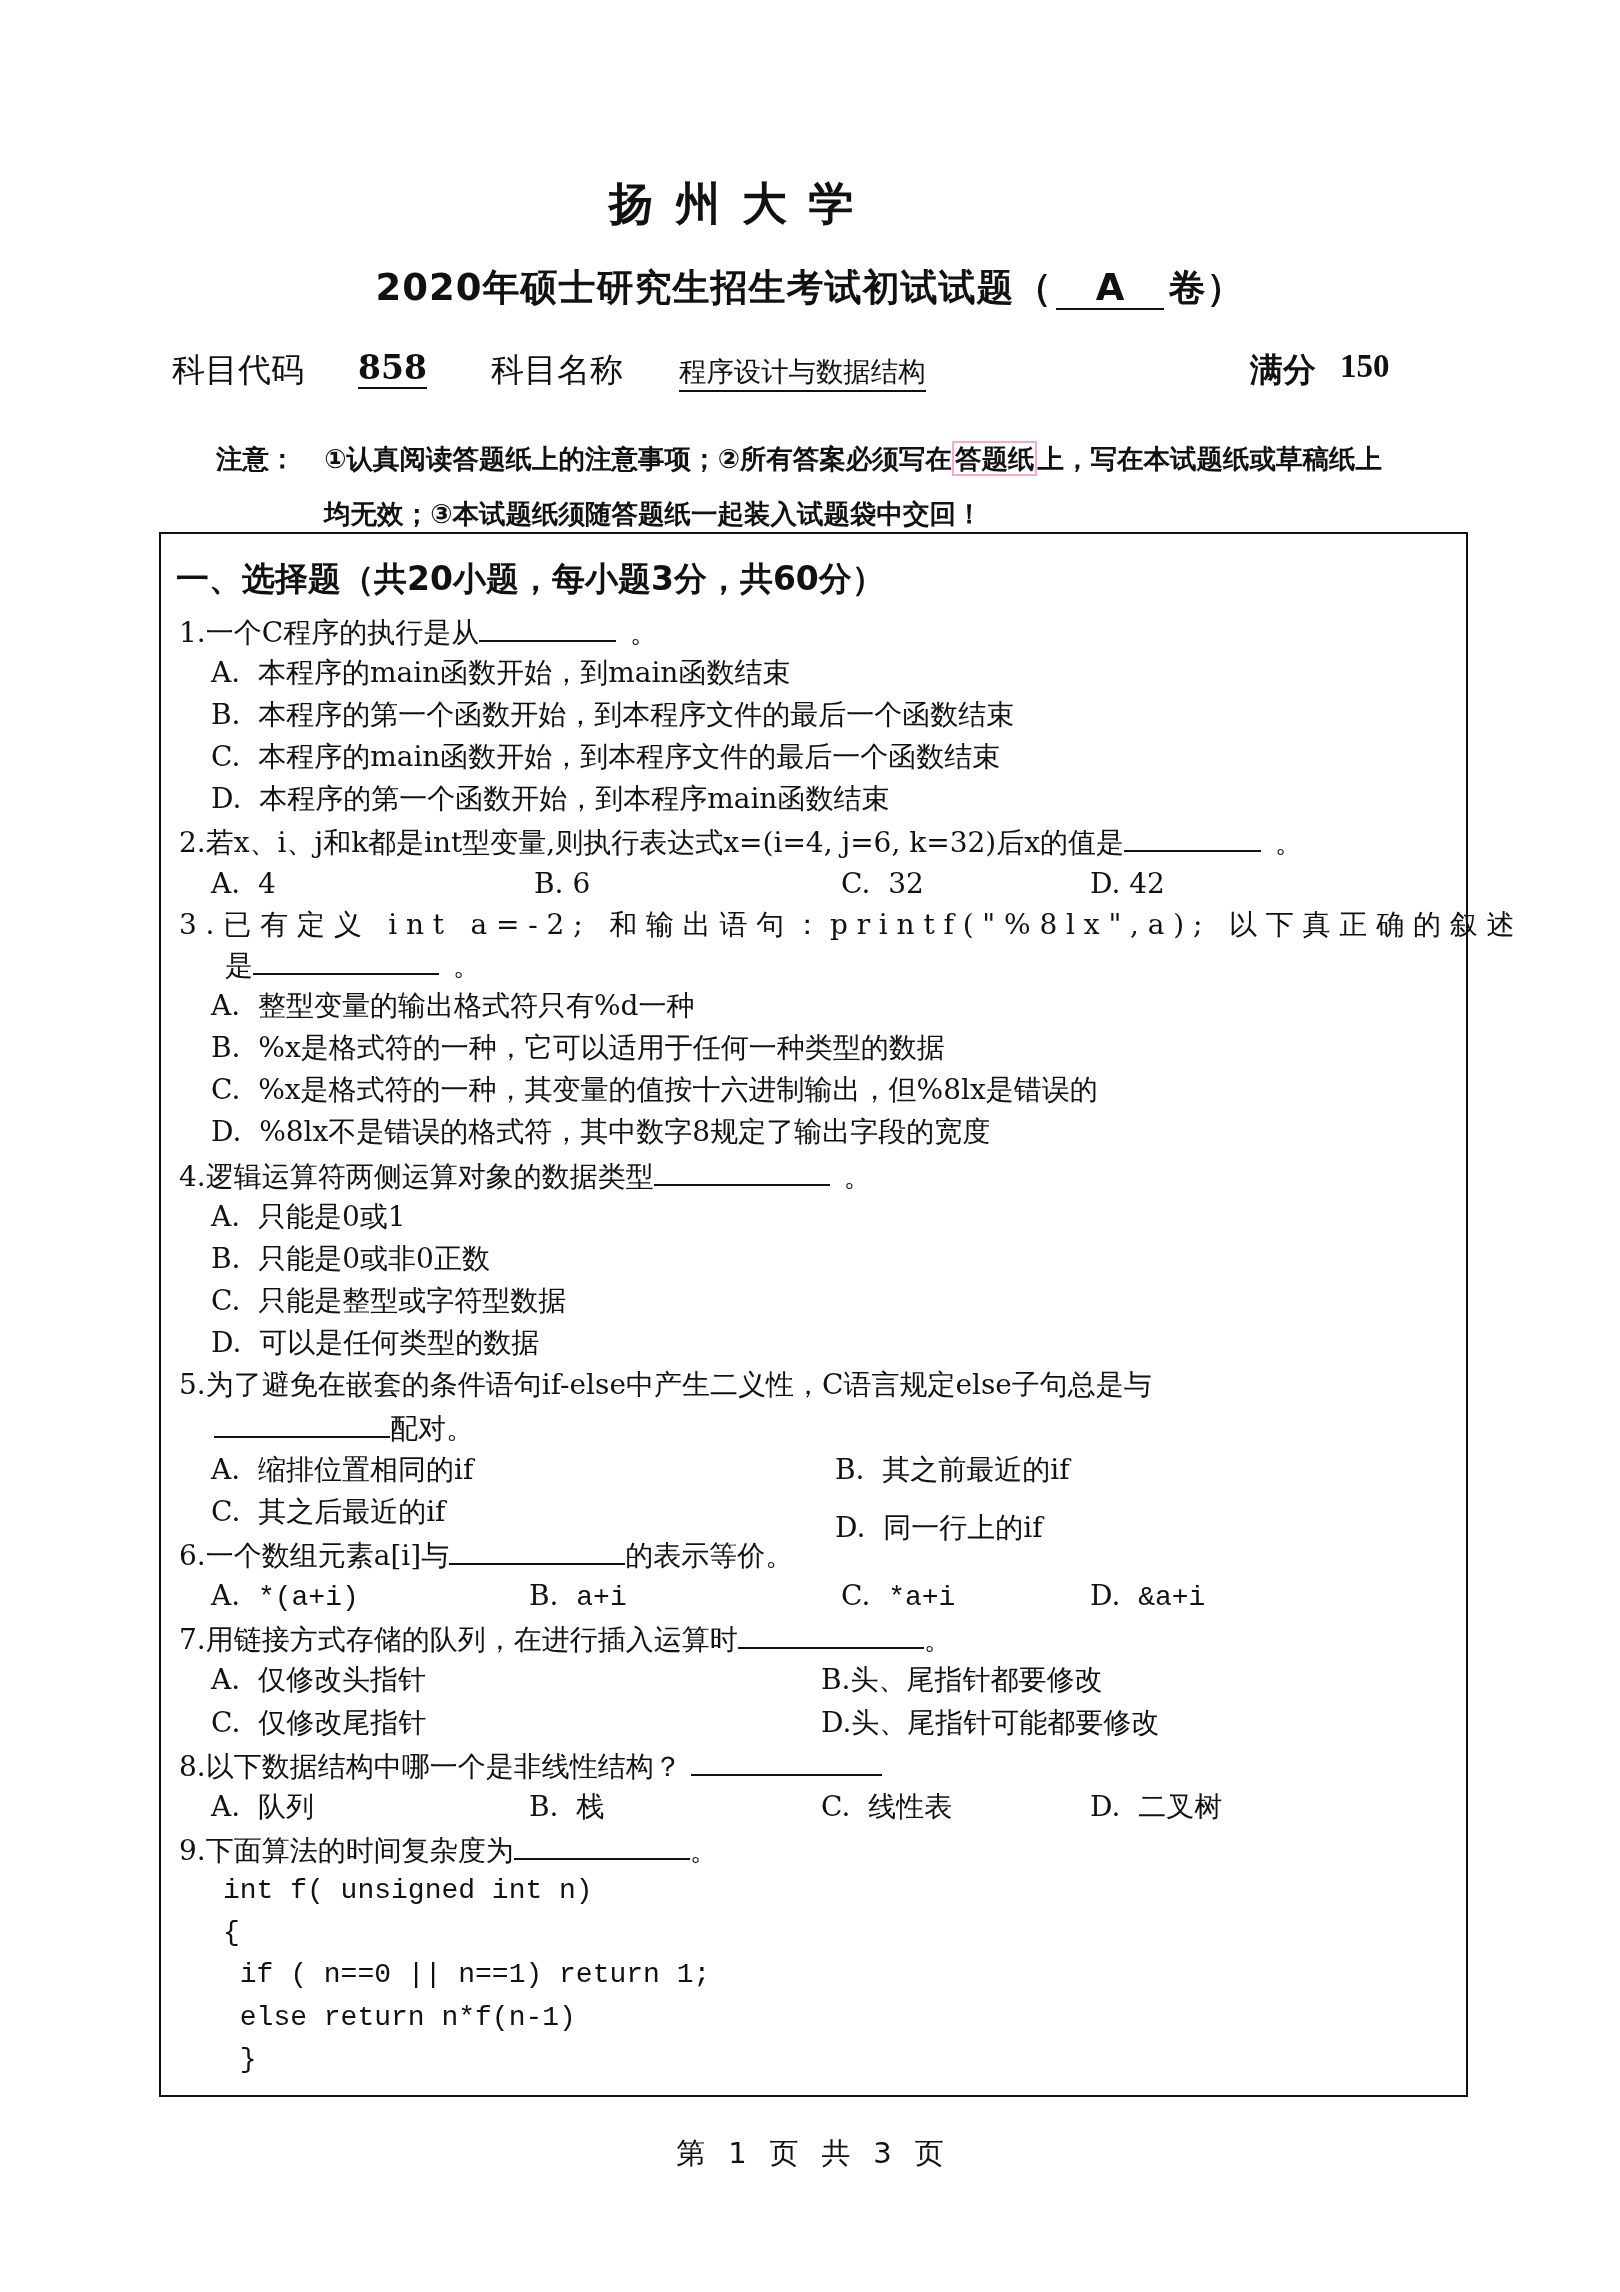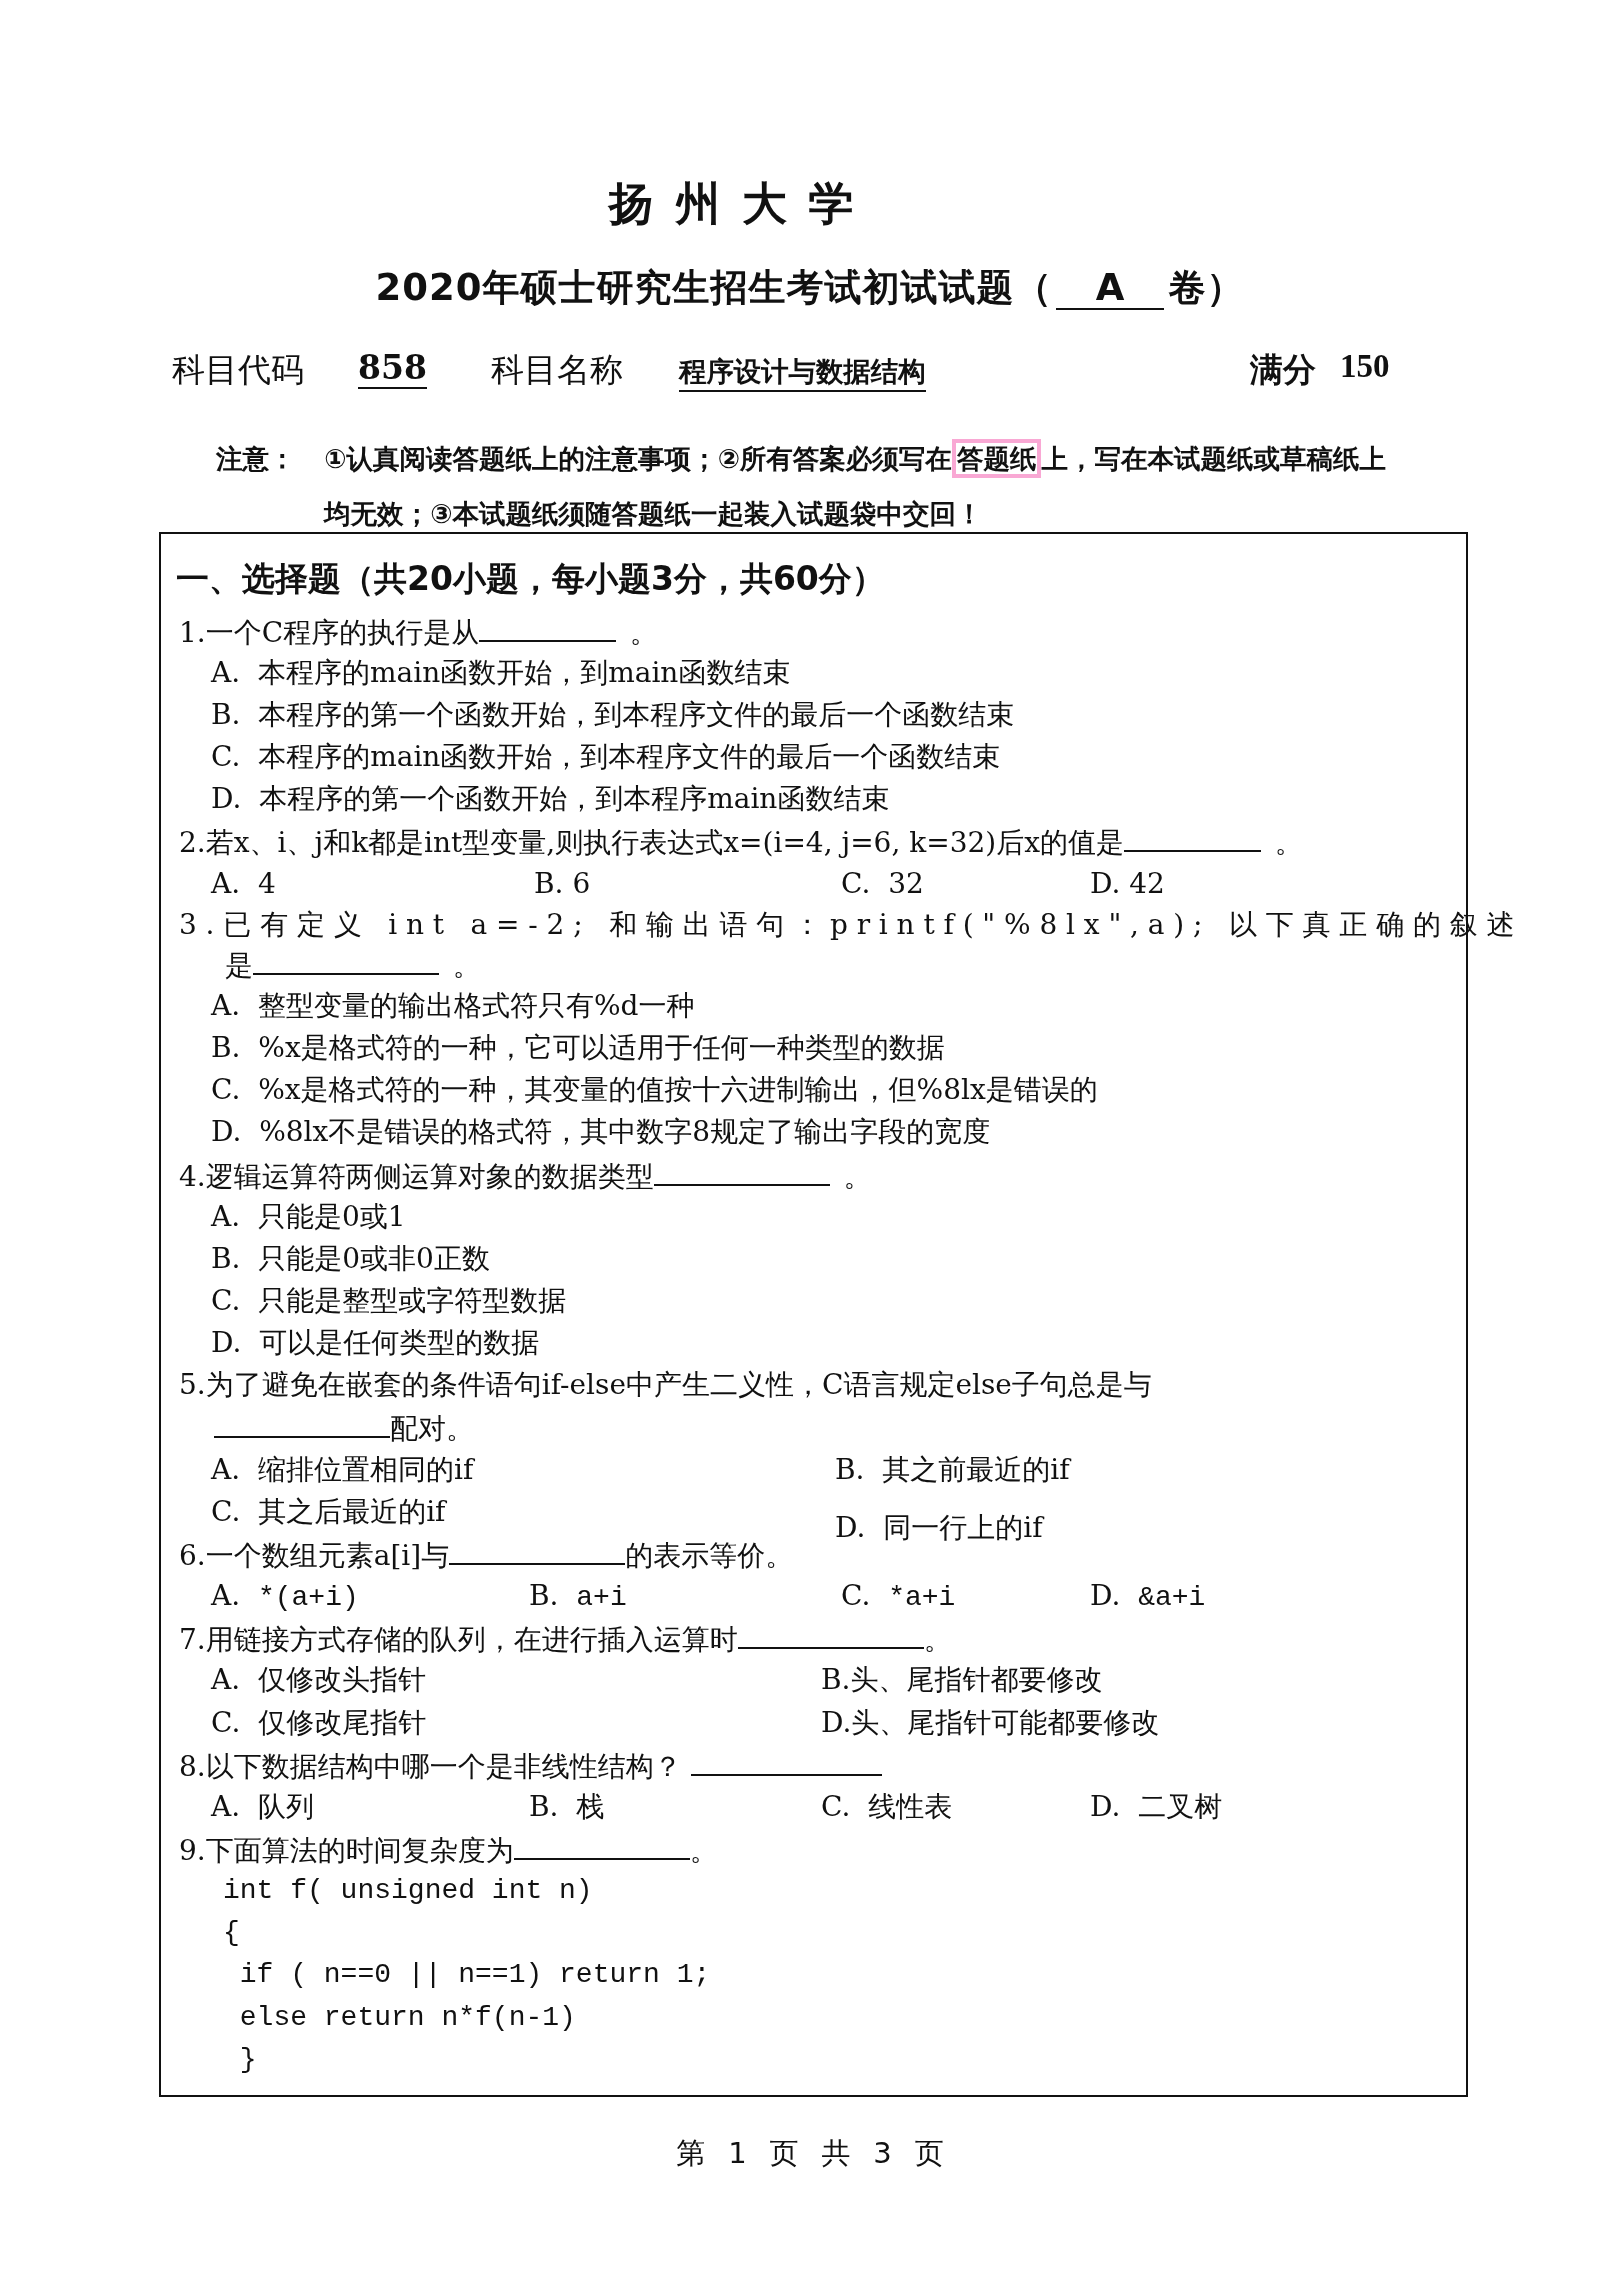--- a/index.html
+++ b/index.html
@@ -44,35 +44,35 @@
 
     .meta-row {
       top: 348px; left: 172px; width: 1255px; height: 49px;
       font-family: "DejaVu Sans", sans-serif;
       font-size: 33px;
     }
     .meta-row span { position: absolute; top: 0; white-space: nowrap; }
     .meta-code-label { left: 0; }
     .meta-code { left: 186px; font-weight: bold; border-bottom: 2.9px solid #111; font-family: "DejaVu Serif", serif; }
     .meta-name-label { left: 319px; }
-    .meta-name { left: 507px; font-weight: bold; font-size: 27.4px; top: 5.9px !important; border-bottom: 2.9px solid #111; }
+    .meta-name { left: 507px; font-weight: normal; font-size: 27.4px; top: 5.9px !important; border-bottom: 2.9px solid #111; }
     .meta-score-label { left: 1078px; font-weight: bold; }
     .meta-score { left: 1168px; font-weight: bold; font-family: Liberation Serif, serif; text-align: center; }
 
     .notice {
       left: 216px; top: 431px; width: 1264px;
       font-family: "DejaVu Sans", sans-serif;
       font-weight: bold;
       font-size: 26.5px;
       line-height: 55px;
     }
     .notice-label { position: absolute; left: 0; top: 0; }
     .notice-line1 { position: absolute; left: 108px; top: 0; white-space: nowrap; }
     .notice-line2 { position: absolute; left: 108px; top: 55px; white-space: nowrap; }
-    .boxed { border: 4px solid #f9a8d4; padding: 0 1px; }
+    .boxed { border: 2px solid #f9a8d4; padding: 0 1px; }
 
     .q-box {
       left: 159px; top: 532px;
       width: 1309px; height: 1565px;
       border: 2.9px solid #111;
       box-sizing: border-box;
     }
 
     .section-title {
       left: 176px; top: 557px;

